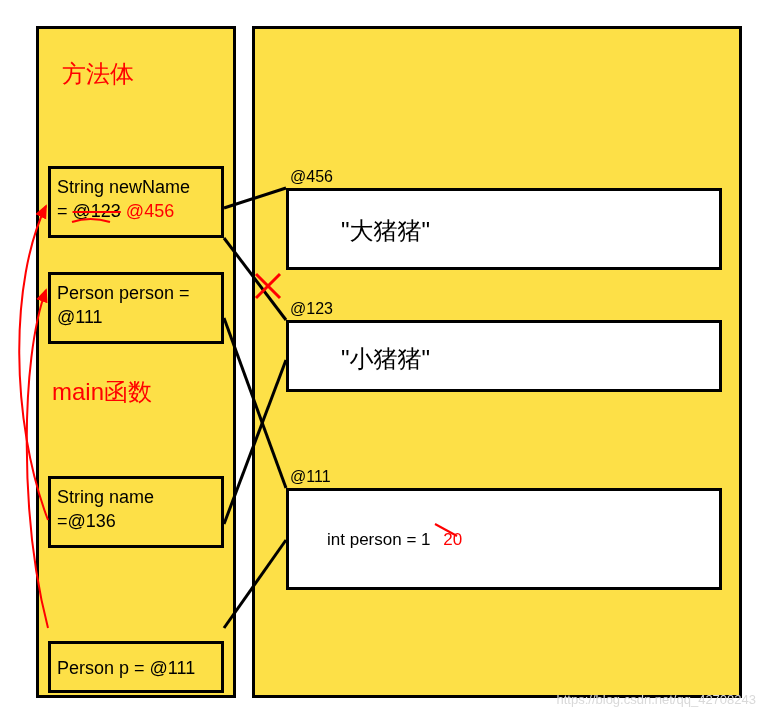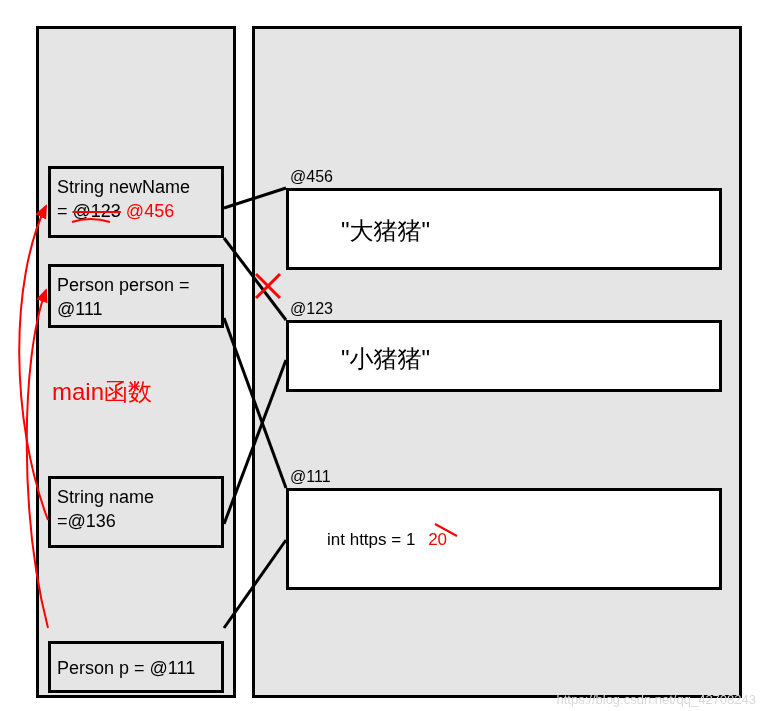--- a/index.html
+++ b/index.html
@@ -21,21 +21,21 @@
     position: absolute;
     top: 0;
     left: 0;
     width: 762px;
     height: 711px;
     pointer-events: none;
   }
   .box {
     position: absolute;
     border: 3px solid #000;
-    background: #e5e5e5;
+    background: #fde047;
   }
   .heapbox {
     position: absolute;
     border: 3px solid #000;
     background: #fff;
   }
   .label-red {
     position: absolute;
     color: #ff0000;
     font-size: 24px;
@@ -73,33 +73,34 @@
 </style>
 </head>
 <body>
 
 <div class="container">
 
   <div class="box" style="left:36px; top:26px; width:200px; height:672px;"></div>
 
   <div class="box" style="left:252px; top:26px; width:490px; height:672px;"></div>
 
+  <div class="label-red" style="left:62px; top:58px;">方法体</div>
 
   <div class="label-red" style="left:52px; top:376px;text-align:right;">main函数</div>
 
   <div class="box" style="left:48px; top:166px; width:176px; height:72px;">
     <div class="label-black" style="left:6px; top:6px; position:absolute;">
       <span>String newName</span><br>
       <span>=</span>
       <span class="strike-red-self">@123</span>
       <span style="color:#ff0000;">@456</span>
     </div>
   </div>
 
-  <div class="box" style="left:48px; top:264px; width:176px; height:64px;">
+  <div class="box" style="left:48px; top:272px; width:176px; height:72px;">
     <div class="label-black" style="left:6px; top:6px; position:absolute; white-space:pre-line;">Person person =
 @111</div>
   </div>
 
   <div class="box" style="left:48px; top:476px; width:176px; height:72px;">
     <div class="label-black" style="left:6px; top:6px; position:absolute; white-space:pre-line;">String name
 =@136</div>
   </div>
 
   <div class="box" style="left:48px; top:602px; width:176px; height:52px;margin-top:39px;">
@@ -112,21 +113,21 @@
   </div>
 
   <div class="addr-label" style="left:290px; top:300px;">@123</div>
   <div class="heapbox" style="left:286px; top:320px; width:436px; height:72px;">
     <div class="label-black-big" style="left:52px; top:20px; position:absolute;">"小猪猪"</div>
   </div>
 
   <div class="addr-label" style="left:290px; top:468px;">@111</div>
   <div class="heapbox" style="left:286px; top:488px; width:436px; height:102px;">
     <div class="label-black" style="left:38px; top:38px; position:absolute; font-size:17px;">
-      <span>int https =</span>
+      <span>int person =</span>
       <span>1</span>
       <span style="color:#ff0000; margin-left:8px;text-align:center;">20</span>
     </div>
   </div>
 
   <svg class="overlay" viewBox="0 0 762 711">
     <defs>
       <marker id="redarrow" markerWidth="8" markerHeight="8" refX="6" refY="3" orient="auto">
         <path d="M0,0 L7,3 L0,6 Z" fill="#ff0000"></path>
       </marker>

